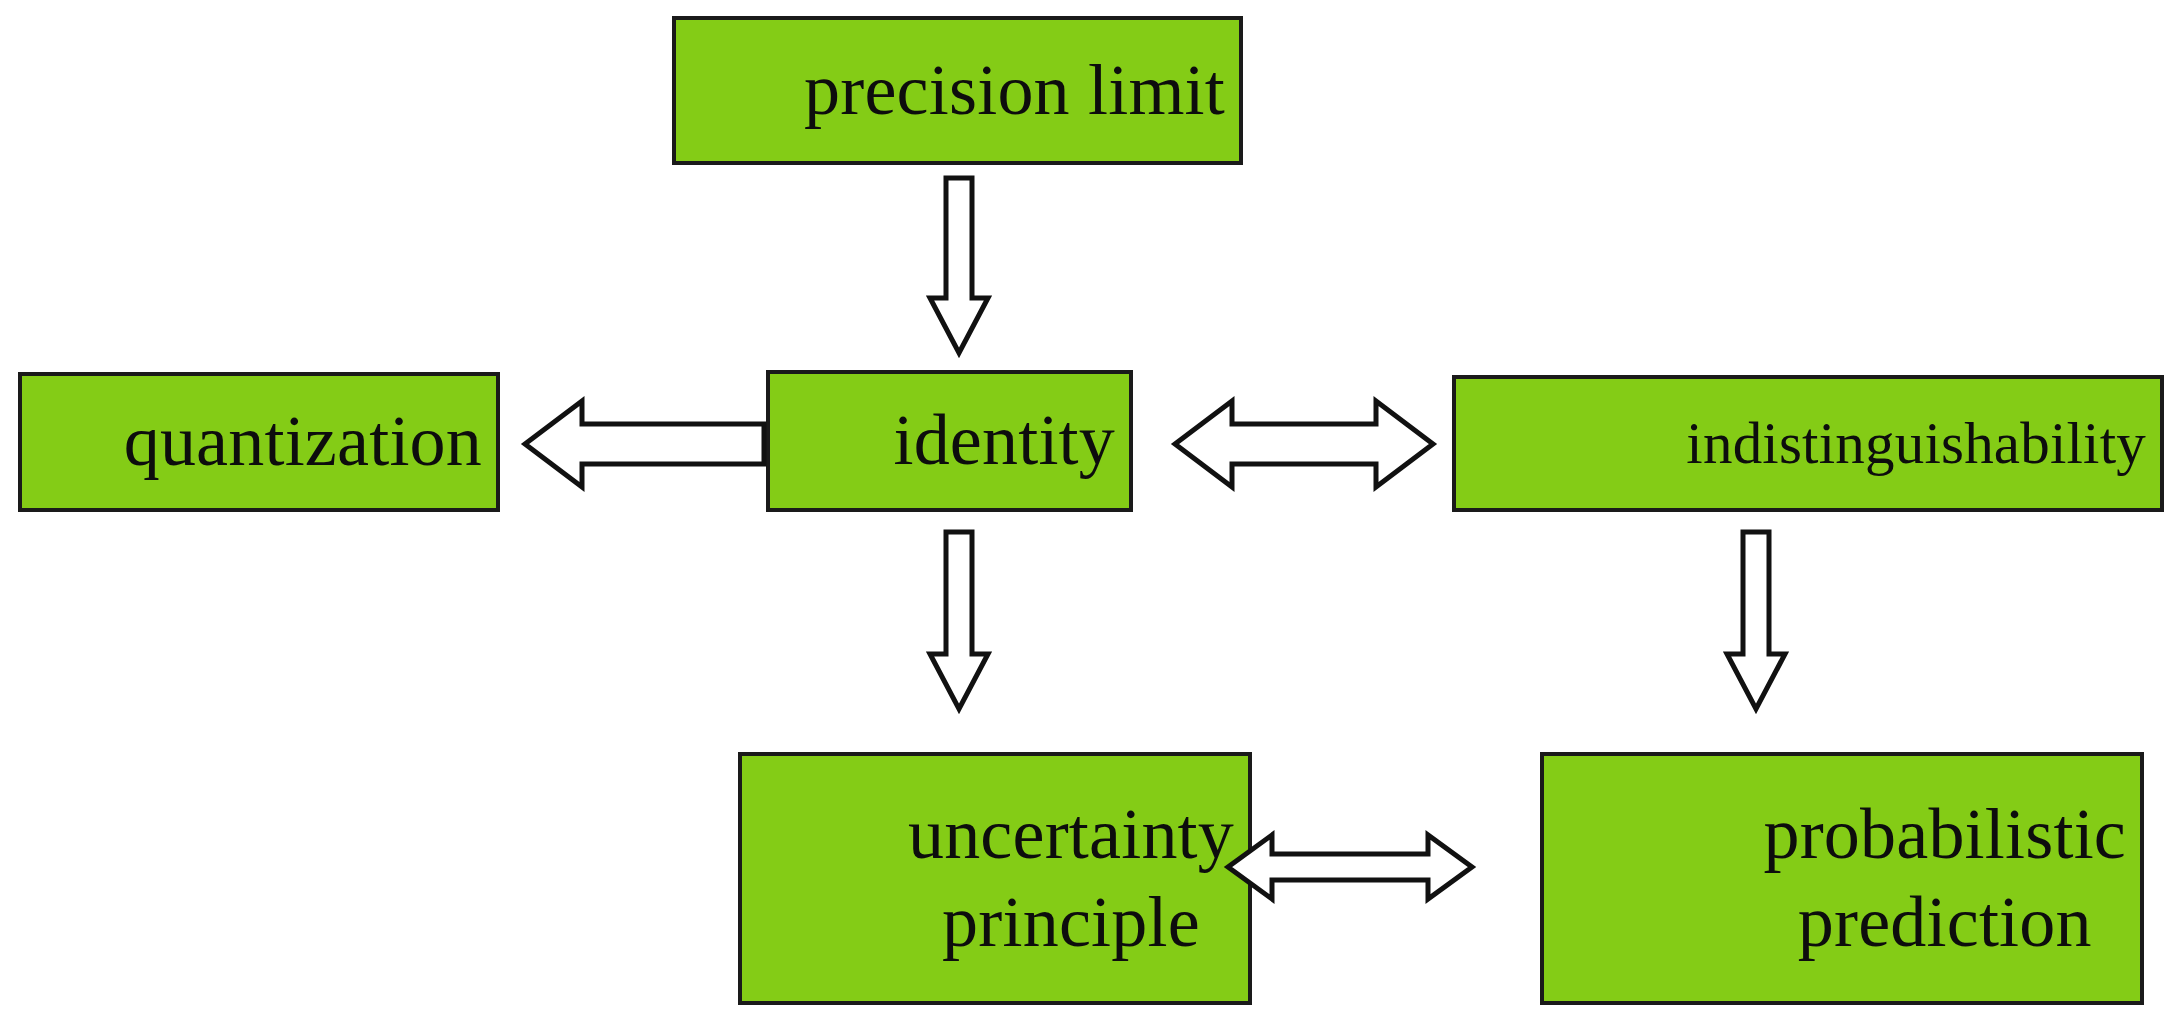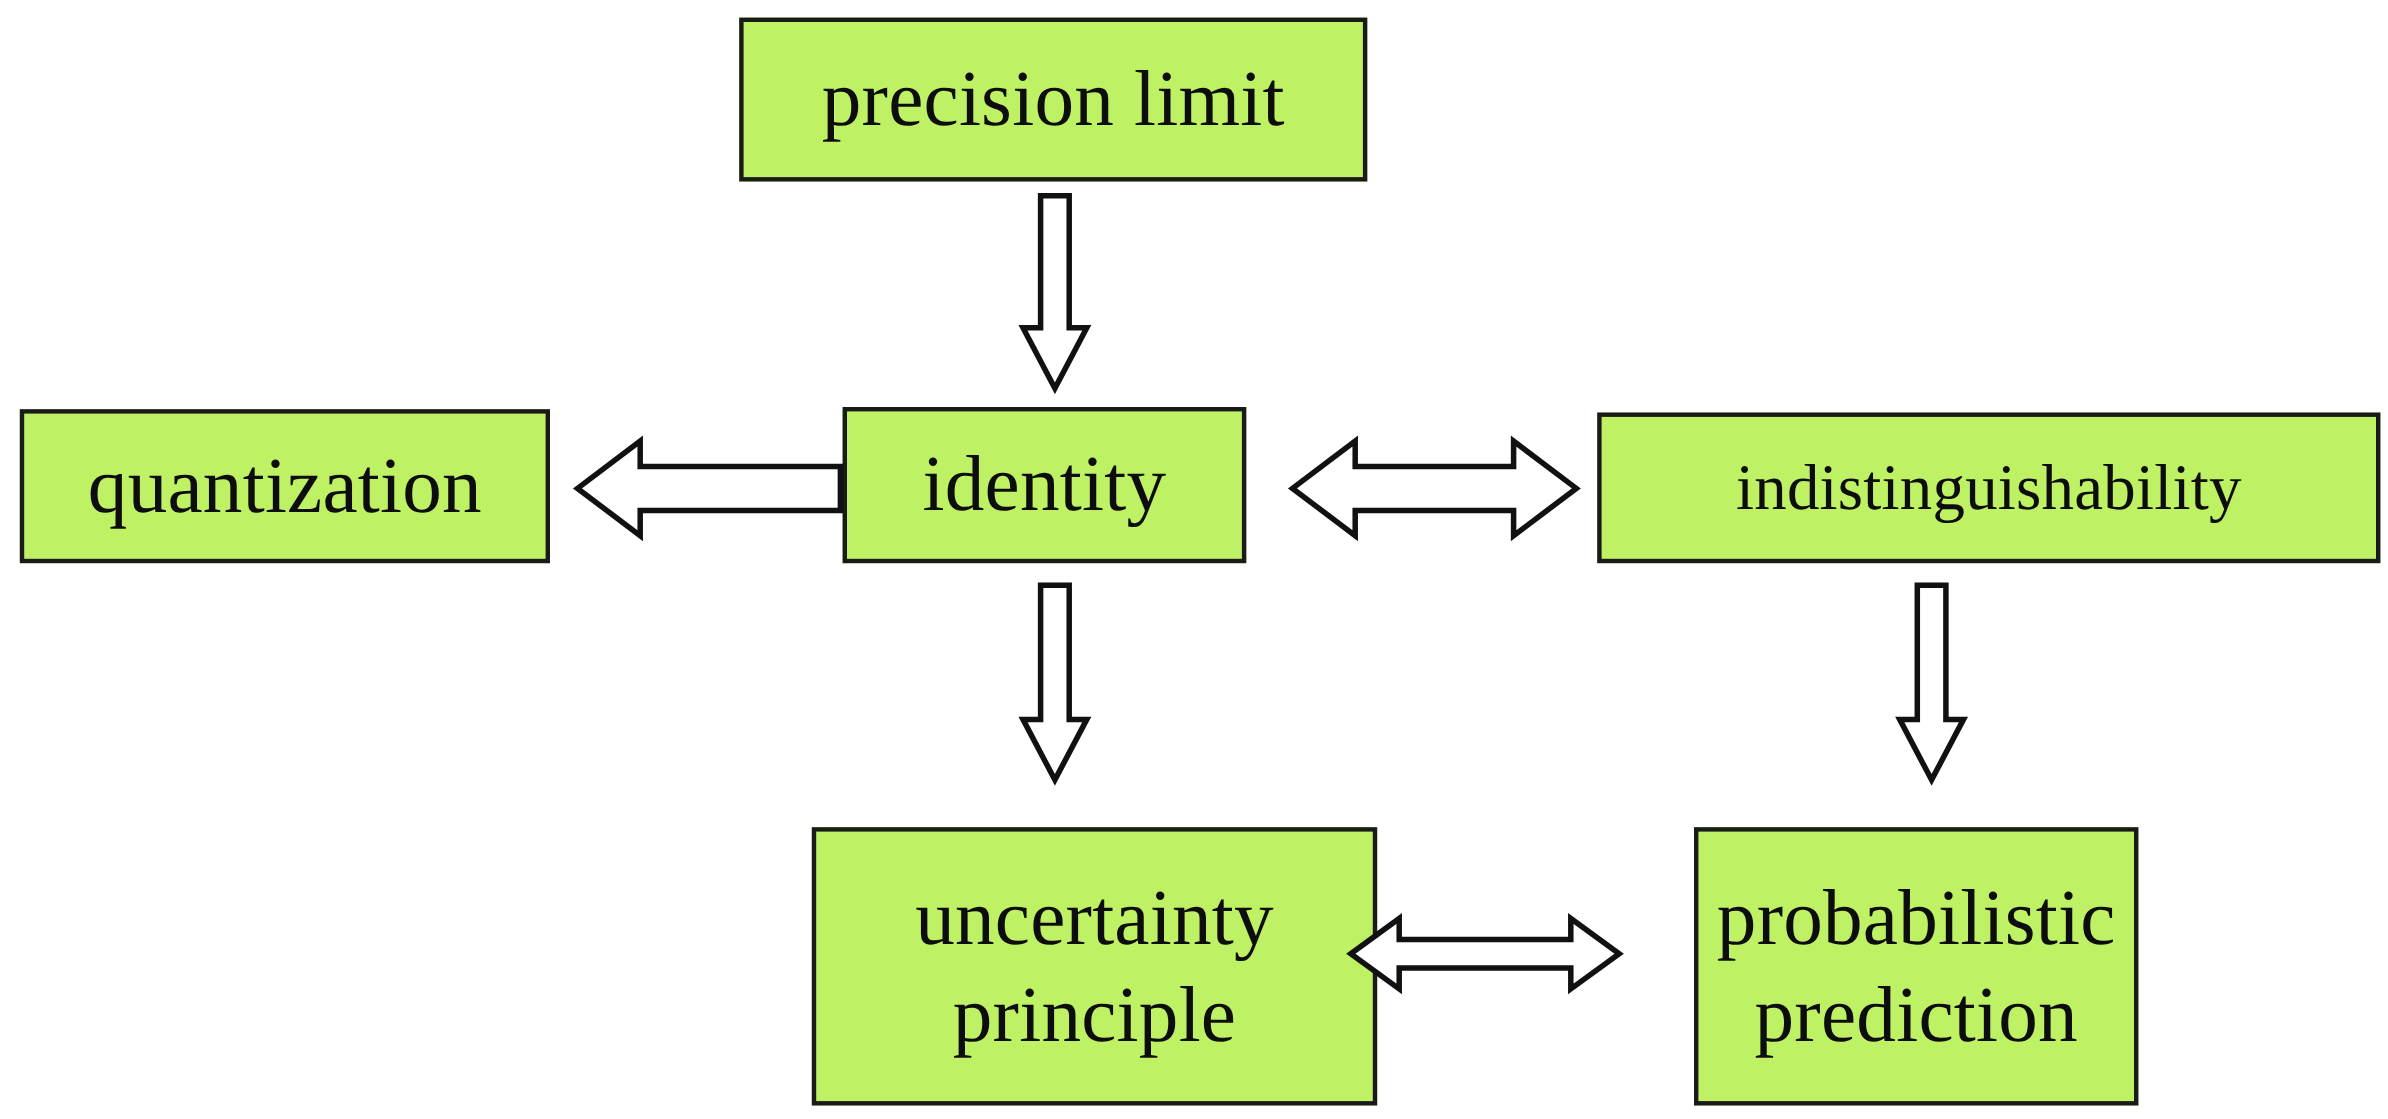--- a/index.html
+++ b/index.html
@@ -12,44 +12,44 @@
     position: relative;
     width: 2171px;
     height: 1017px;
     background: #ffffff;
     overflow: hidden;
     font-family: "Liberation Serif", "DejaVu Serif", serif;
   }
   .node {
     position: absolute;
     box-sizing: border-box;
-    background: #bef264;
+    background: #84cc16;
     border: 4px solid #1a1a1a;
     display: flex;
     align-items: center;
-    justify-content: center;
+    justify-content: flex-end;
     text-align: center;
     color: #0d0d0d;
     line-height: 1.22;
     letter-spacing: 0.2px;
     white-space: pre-line;
   }
   .node-label {
     display: block;
     padding: 0 14px;
     white-space: pre-line;
   }
 
   
   #node-precision-limit { left: 672px;  top: 16px;   width: 571px; height: 149px; font-size: 72px; }
   #node-quantization    { left: 18px;   top: 372px;  width: 482px; height: 140px; font-size: 72px; }
   #node-identity        { left: 766px;  top: 370px;  width: 367px; height: 142px; font-size: 72px; }
   #node-indistinguishability { left: 1452px; top: 375px; width: 712px; height: 137px; font-size: 59px; }
   #node-uncertainty-principle { left: 738px; top: 752px; width: 514px; height: 253px; font-size: 72px; }
-  #node-probabilistic-prediction { left: 1540px; top: 752px; width: 404px; height: 253px; font-size: 72px; }
+  #node-probabilistic-prediction { left: 1540px; top: 752px; width: 604px; height: 253px; font-size: 72px; }
 
   
   .arrow {
     position: absolute;
     overflow: visible;
   }
   .arrow svg { display: block; overflow: visible; }
   .arrow polygon {
     fill: #ffffff;
     stroke: #111111;

